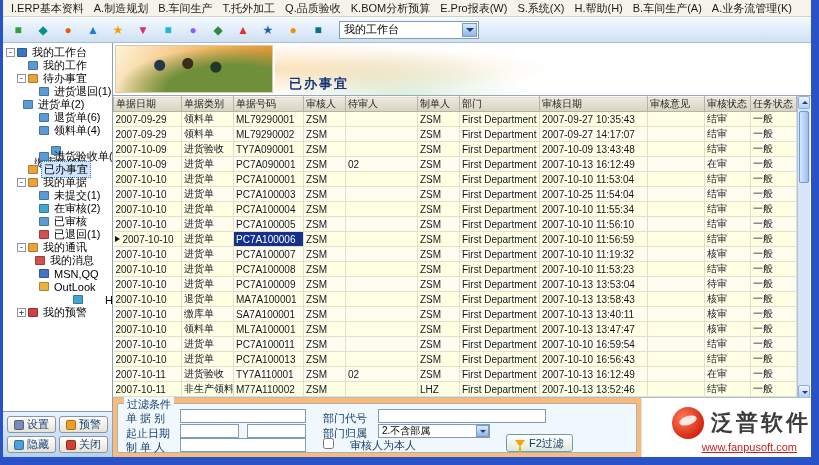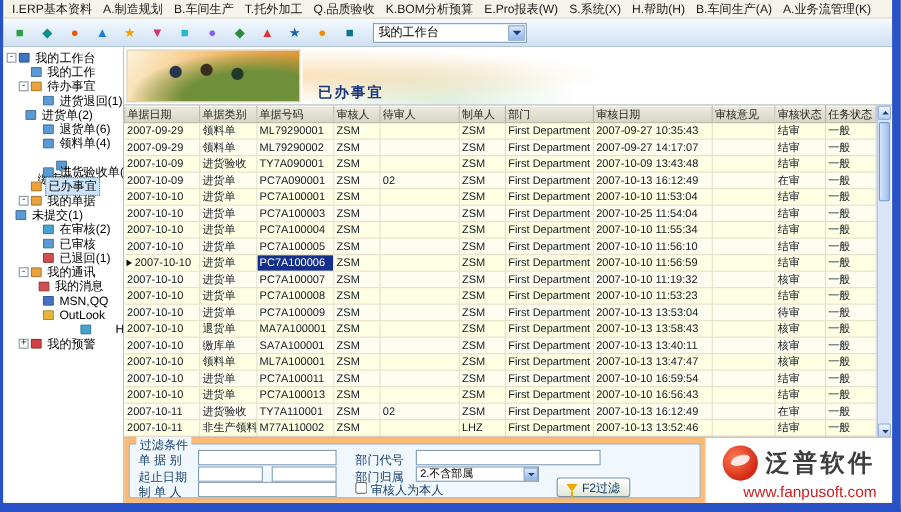--- a/index.html
+++ b/index.html
@@ -70,32 +70,32 @@
 
   
   .bottom{position:absolute;left:0;top:354px;width:698px;height:64px;background:#fdba74;display:flex;border-top:1px solid #aac0d4;}
   .filter-group{position:relative;margin:5px 4px 3px 4px;width:520px;height:50px;border:1px solid #9ab4c8;background:#f0f8fd;border-radius:2px;}
   .fg-title{position:absolute;left:6px;top:-7px;background:#f0f8fd;padding:0 3px;font-size:11px;color:#17406f;}
   .f-label{position:absolute;font-size:11px;color:#17406f;white-space:nowrap;}
   .f-input{position:absolute;height:14px;border:1px solid #7f9db9;background:#fff;font-size:10px;padding:0 2px;font-family:"Liberation Sans","DejaVu Sans",sans-serif;}
   .f-select{position:absolute;height:14px;border:1px solid #7f9db9;background:#fff;font-size:10px;display:flex;align-items:center;padding-left:3px;color:#000;}
   .f-select .combo-arrow{width:13px;height:12px;top:0;right:0;}
   .f-select .combo-arrow::after{border-width:3px;margin-top:3px;}
-  .f-check{position:absolute;display:flex;gap:3px;font-size:11px;color:#17406f;}
+  .f-check{position:absolute;display:flex;gap:16px;font-size:11px;color:#17406f;}
   .f-check input{width:11px;height:11px;}
   .f-btn{position:absolute;height:18px;display:flex;align-items:center;gap:4px;font-size:11px;color:#123c6e;background:linear-gradient(#ffffff,#dfe8d8);border:1px solid #7a94ac;border-radius:3px;padding:0 8px;cursor:default;font-family:"Liberation Sans","DejaVu Sans",sans-serif;}
   .funnel-icon{width:0;height:0;border-left:5px solid transparent;border-right:5px solid transparent;border-top:7px solid #f0a800;position:relative;}
   .funnel-icon::after{content:"";position:absolute;left:-1px;top:0;width:2px;height:5px;background:#f0a800;}
 
-  .logo-panel{flex:1;background:#fff;display:flex;flex-direction:column;align-items:center;justify-content:center;gap:2px;border-left:1px solid #d8e4ee;}
+  .logo-panel{flex:1;background:#fff;display:flex;flex-direction:column;align-items:flex-end;justify-content:center;gap:2px;border-left:1px solid #d8e4ee;}
   .brand-row{display:flex;align-items:center;gap:7px;}
   .brand-circle{width:32px;height:32px;border-radius:50%;background:radial-gradient(circle at 35% 35%, #ff7a55, #d42814 70%);position:relative;}
   .brand-circle::after{content:"";position:absolute;left:7px;top:9px;width:18px;height:9px;border-radius:50%;background:rgba(255,255,255,.85);transform:rotate(-18deg);}
   .brand-name{font-size:22px;font-weight:bold;color:#3d3d3d;letter-spacing:3px;}
-  .brand-url{font-size:14px;color:#cc2020;align-self:flex-end;margin-right:14px;}
+  .brand-url{font-size:11px;color:#cc2020;align-self:flex-end;margin-right:14px;text-decoration:underline;}
 
   
   .ctx{position:absolute;left:270px;top:206px;width:80px;background:#fff;border:1px solid #808080;box-shadow:2px 2px 3px rgba(0,0,0,.3);font-size:11px;z-index:50;padding:2px 1px;}
   .ctx-item{height:15px;display:flex;align-items:center;padding-left:7px;color:#000;cursor:default;}
 </style>
 </head>
 <body>
 
 <div class="window">
   <div class="inner">
@@ -235,21 +235,21 @@
             <div class="tree-item selected" style="padding-left: 14px;">
     <span class="expander" style="visibility: hidden;"></span>
     <span class="t-icon" style="background: rgb(232, 163, 61);"></span>
     <span class="t-label">已办事宜</span>
   </div>
             <div class="tree-item" style="padding-left: 14px;">
     <span class="expander">-</span>
     <span class="t-icon" style="background: rgb(232, 163, 61);"></span>
     <span class="t-label">我的单据</span>
   </div>
-            <div class="tree-item" style=" align-items: center;">
+            <div class="tree-item" style="padding-left: 25px; align-items: center;">
     <span class="expander" style="visibility: hidden;"></span>
     <span class="t-icon" style="background: rgb(91, 155, 213);"></span>
     <span class="t-label">未提交(1)</span>
   </div>
             <div class="tree-item" style="padding-left: 25px;">
     <span class="expander" style="visibility: hidden;"></span>
     <span class="t-icon" style="background: rgb(69, 163, 208);"></span>
     <span class="t-label">在审核(2)</span>
   </div>
             <div class="tree-item" style="padding-left: 25px;">
@@ -284,20 +284,38 @@
   </div>
             <div class="tree-item" style="padding-left: 42px; gap: 17px;">
     <span class="expander" style="visibility: hidden;"></span>
     <span class="t-icon" style="background: rgb(69, 163, 208);"></span>
     <span class="t-label">Http</span>
   </div>
             <div class="tree-item" style="padding-left: 14px;">
     <span class="expander">+</span>
     <span class="t-icon" style="background: rgb(208, 64, 64);"></span>
     <span class="t-label">我的预警</span>
+  </div>
+          </div>
+        <div class="side-buttons" id="sideButtons">
+            <div class="sb-btn">
+    <span class="sb-ico" style="background: rgb(122, 137, 184);"></span>
+    <span class="sb-label">设置</span>
+  </div>
+            <div class="sb-btn">
+    <span class="sb-ico" style="background: rgb(240, 160, 32);"></span>
+    <span class="sb-label">预警</span>
+  </div>
+            <div class="sb-btn">
+    <span class="sb-ico" style="background: rgb(74, 160, 216);"></span>
+    <span class="sb-label">隐藏</span>
+  </div>
+            <div class="sb-btn">
+    <span class="sb-ico" style="background: rgb(208, 64, 48);"></span>
+    <span class="sb-label">关闭</span>
   </div>
           </div>
       </div>
 
       <div class="main">
         <div class="banner">
           <div class="banner-photo"></div>
           <div class="banner-swoosh"></div>
           <div class="page-title">已办事宜</div>
         </div>

